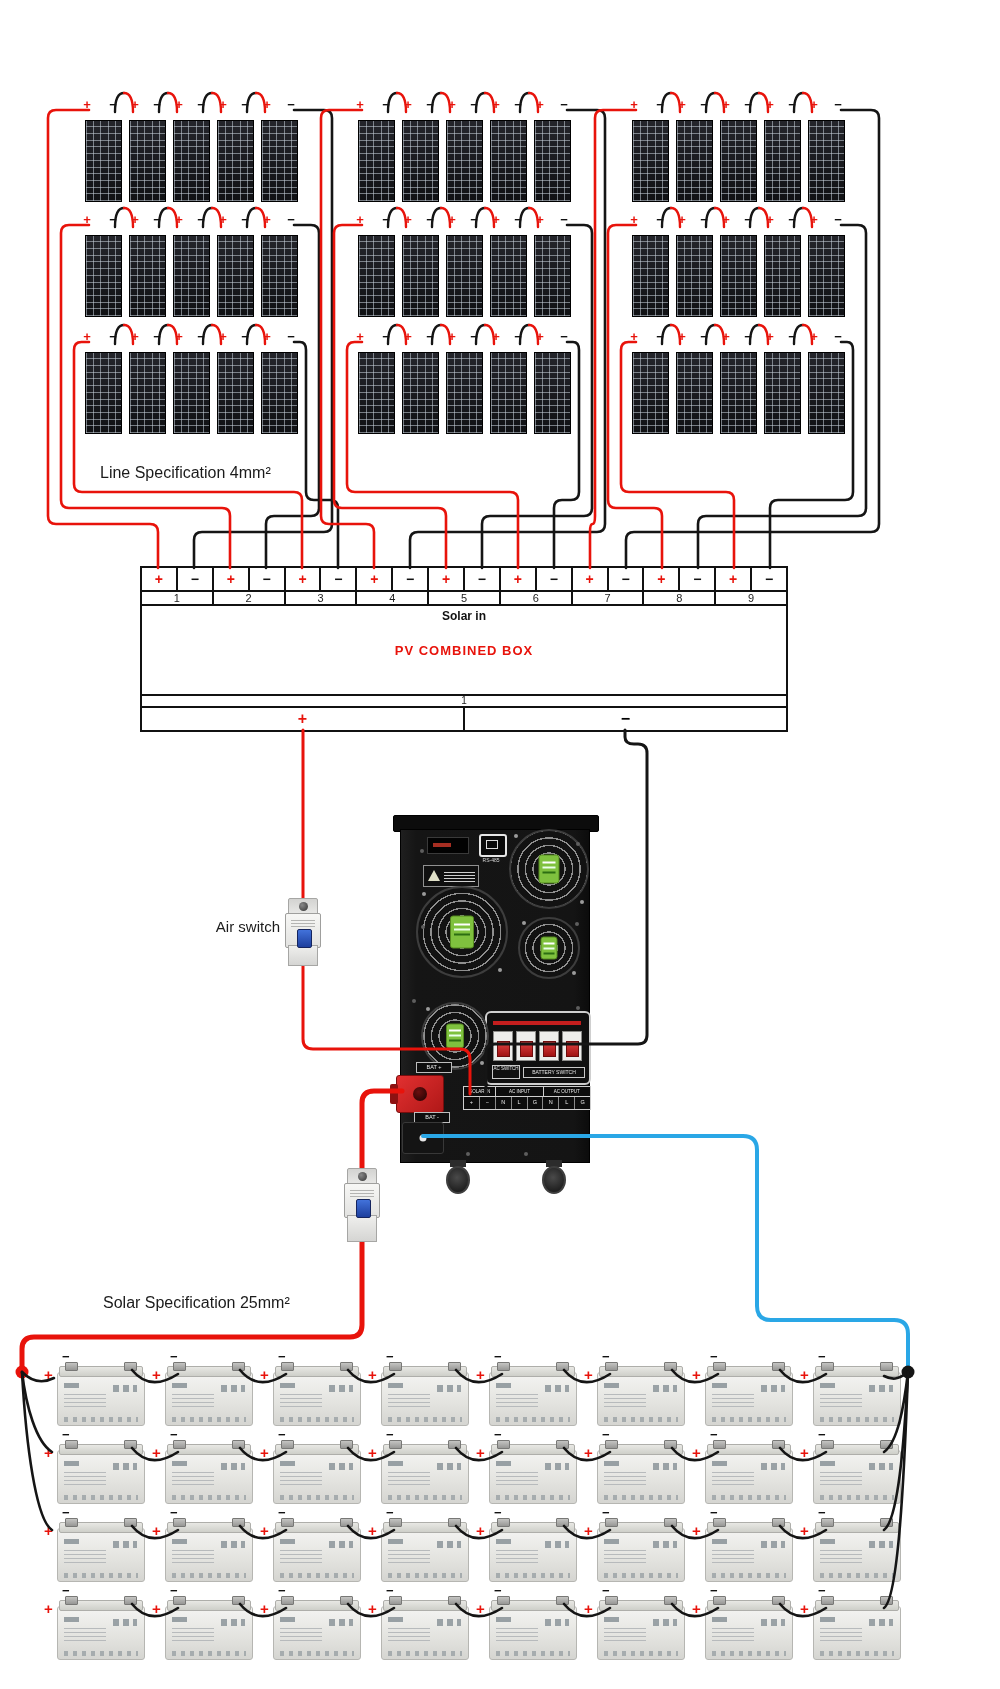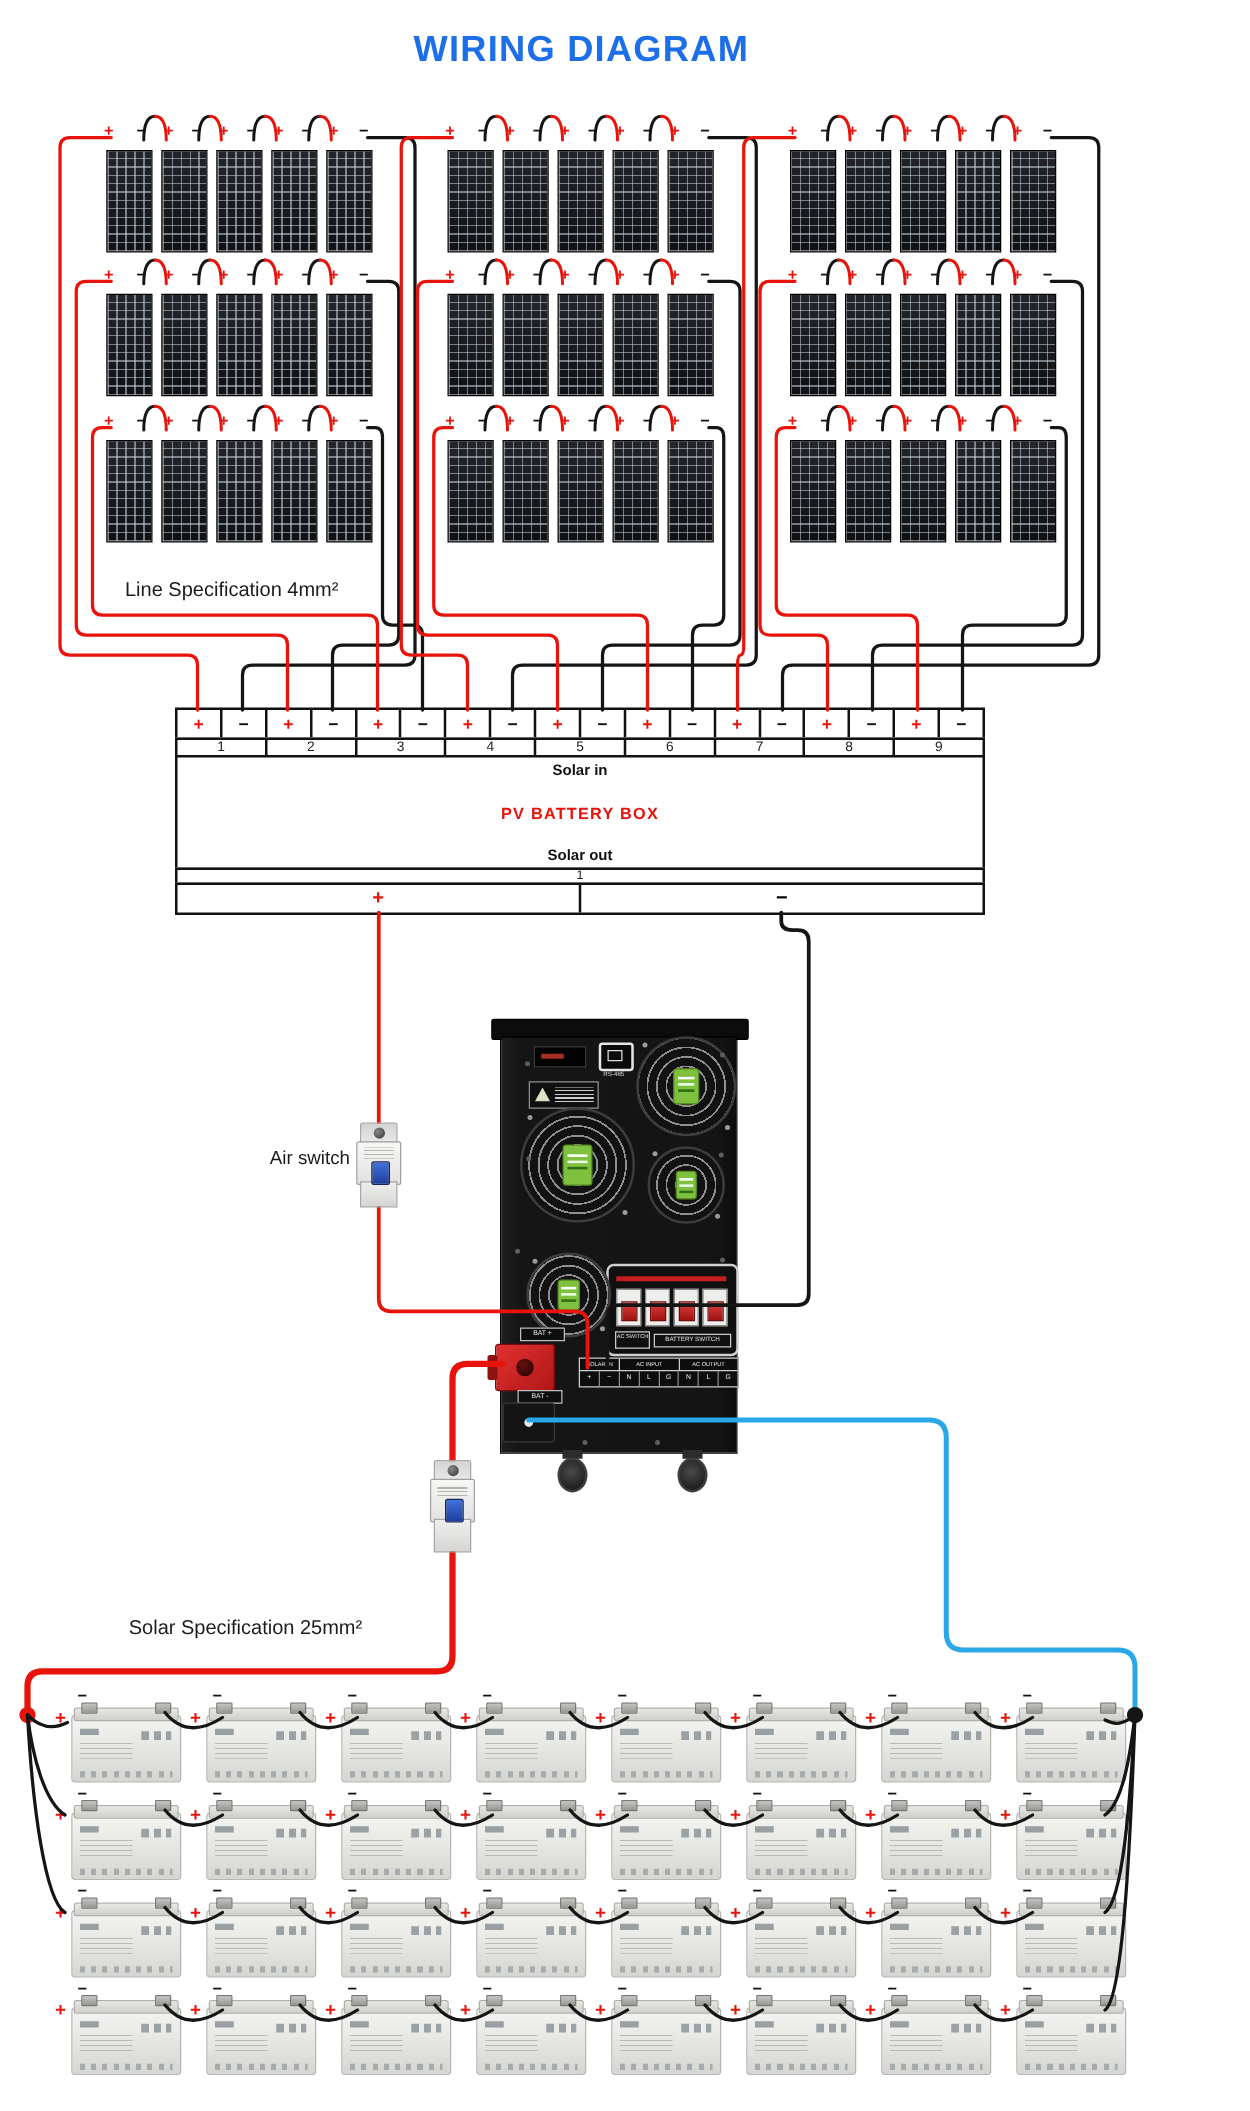--- a/index.html
+++ b/index.html
@@ -248,21 +248,20 @@
       <circle cx="908" cy="1372" r="6.5" fill="#151515"></circle>
       <path d="M 22 1372 C 32 1382 42 1384 54 1378" fill="none" stroke="#151515" stroke-width="2.6" stroke-linecap="round"></path>
       <path d="M 22 1372 C 26 1406 36 1442 52 1452" fill="none" stroke="#151515" stroke-width="2.6" stroke-linecap="round"></path>
       <path d="M 22 1372 C 26 1445 36 1520 52 1530" fill="none" stroke="#151515" stroke-width="2.6" stroke-linecap="round"></path>
       <path d="M 908 1372 C 898 1380 892 1380 884 1376" fill="none" stroke="#151515" stroke-width="2.6" stroke-linecap="round"></path>
       <path d="M 908 1372 C 904 1406 898 1442 884 1452" fill="none" stroke="#151515" stroke-width="2.6" stroke-linecap="round"></path>
       <path d="M 908 1372 C 904 1445 898 1520 884 1530" fill="none" stroke="#151515" stroke-width="2.6" stroke-linecap="round"></path>
       <path d="M 908 1372 C 904 1484 898 1598 884 1608" fill="none" stroke="#151515" stroke-width="2.6" stroke-linecap="round"></path>
     </svg>
 
-  <div class="title">WIRING DIAGRAM</div>
 
   <div class="flabel" style="left:100px;top:464px;">Line Specification 4mm²</div>
   <div class="flabel" style="left:100px;top:918px;width:180px;text-align:right;font-size:15px;">Air switch</div>
   <div class="flabel" style="left:103px;top:1294px;">Solar Specification 25mm²</div>
 
   <div id="pv-array">
       <div class="pv" style="left:85px;top:120px;"></div>
       <div class="pv" style="left:129px;top:120px;"></div>
       <div class="pv" style="left:173px;top:120px;"></div>
       <div class="pv" style="left:217px;top:120px;"></div>
@@ -425,22 +424,21 @@
       <div class="ncell">3</div>
       <div class="ncell">4</div>
       <div class="ncell">5</div>
       <div class="ncell">6</div>
       <div class="ncell">7</div>
       <div class="ncell">8</div>
       <div class="ncell">9</div>
     </div>
   <div class="cb" style="top:604px;height:88px;">
     <div class="cb-lab" style="top:3px;font-size:12px;">Solar in</div>
-    <div class="cb-lab" style="top:37px;font-size:13px;letter-spacing:1px;color:var(--red);">PV BATTERY BOX</div>
-    <div class="cb-lab" style="bottom:3px;font-size:12px;">Solar out</div>
+    <div class="cb-lab" style="top:37px;font-size:13px;letter-spacing:1px;color:var(--red);">PV COMBINED BOX</div>
   </div>
   <div class="cb" style="top:694px;height:10px;text-align:center;font-size:10px;line-height:10px;color:#222;">1</div>
   <div class="cb cb-flex" style="top:706px;height:22px;">
     <div class="ocell first" style="color:var(--red);">+</div>
     <div class="ocell">−</div>
   </div>
 
   <div class="breaker" style="left:285px;top:898px;height:68px;">
     <div class="brk-cap"></div>
     <div class="brk-screw"></div>

